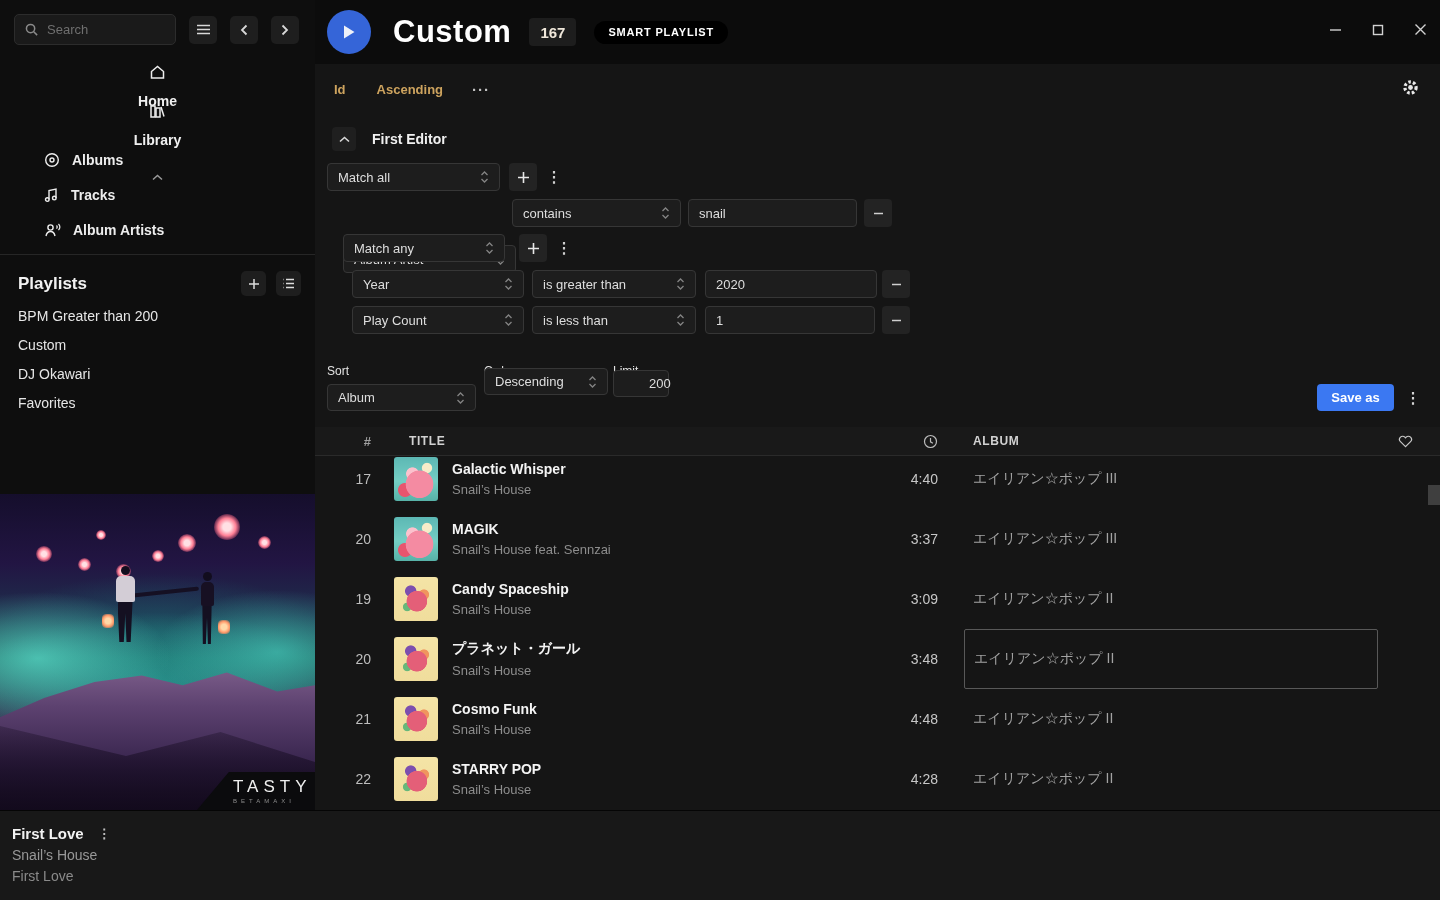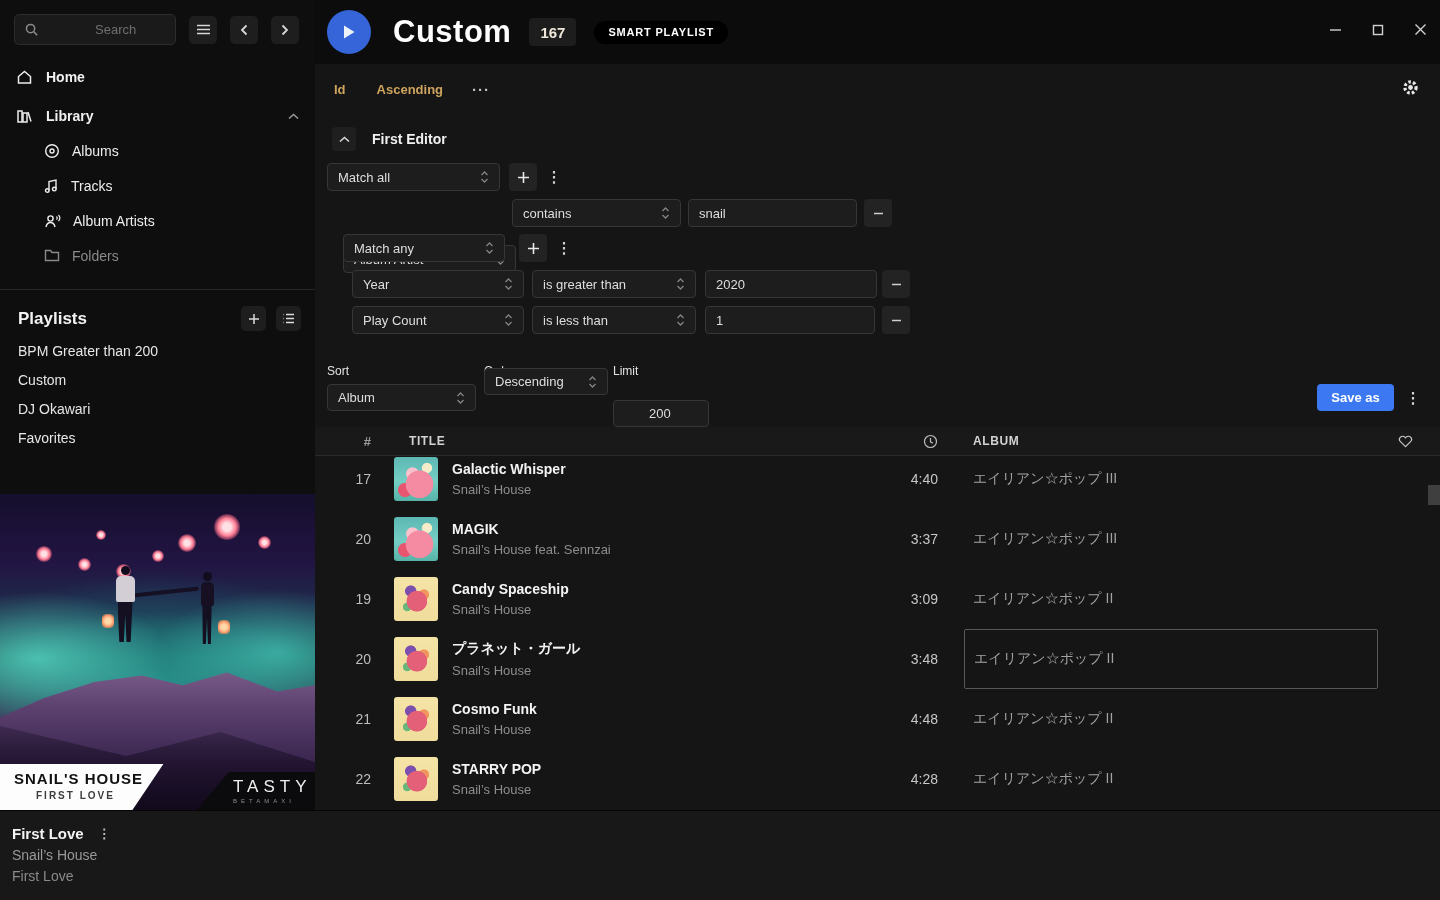--- a/index.html
+++ b/index.html
@@ -4,27 +4,27 @@
 <style>
   * { margin:0; padding:0; box-sizing:border-box; }
   html,body { background:#000; }
   body { font-family:"Liberation Sans", sans-serif; }
   .app { position:relative; width:1440px; height:900px; overflow:hidden; background:#141414; }
 
   
   .sidebar { position:absolute; left:0; top:0; width:315px; height:810px; background:#0e0e0e; overflow:hidden; z-index:3; }
   .sb-top { display:flex; align-items:center; gap:13px; padding:14px 14px 0 14px; }
   .search-box { display:flex; align-items:center; gap:8px; width:162px; height:31px; background:#1a1a1a; border:1px solid #2c2c2c; border-radius:5px; padding:0 9px; color:#6f6f6f; }
-  .search-box input { background:transparent; border:none; outline:none; color:#cfcfcf; font-size:13px; width:110px; font-family:inherit;margin-left:48px; }
+  .search-box input { background:transparent; border:none; outline:none; color:#cfcfcf; font-size:13px; width:110px; font-family:inherit; }
   .search-box input::placeholder { color:#6f6f6f; }
   .sq-btn { width:28px; height:28px; background:#1e1e1e; border-radius:5px; display:flex; align-items:center; justify-content:center; color:#d8d8d8; font-size:14px; flex:none; }
-  .nav-item { display:flex; align-items:center; gap:13px; padding:0 16px; height:26px; margin-top:13px; color:#f0f0f0; font-size:14px; font-weight:700; }
+  .nav-item { display:flex; align-items:center; gap:13px; padding:0 16px; height:26px; margin-top:13px; color:#f0f0f0; font-size:14px; font-weight:700;flex-direction:column; }
   .nav-item .grow { flex:1; }
   .nav-item .chev { color:#9a9a9a; font-size:11px; }
-  .sub-item { display:flex; align-items:flex-start; gap:12px; padding-left:44px; height:25px; margin-top:10px; color:#ededed; font-size:14px; font-weight:400; }
+  .sub-item { display:flex; align-items:flex-end; gap:12px; padding-left:44px; height:25px; margin-top:10px; color:#ededed; font-size:14px; font-weight:700; }
   .sub-item.dim { color:#8a8a8a; }
   .sb-divider { height:1px; background:#262626; margin:16px 0 0 0; }
   .pl-header { display:flex; align-items:center; padding:0 14px 0 18px; margin-top:16px; }
   .pl-title { color:#f2f2f2; font-size:17px; font-weight:800; flex:1; }
   .pl-btn { width:25px; height:25px; background:#1e1e1e; border-radius:5px; display:flex; align-items:center; justify-content:center; color:#dcdcdc; margin-left:10px; }
   .pl-item { padding-left:18px; margin-top:12px; color:#e6e6e6; font-size:14px; height:17px; }
 
   
   .cover { position:absolute; left:0; bottom:0; width:315px; height:316px; overflow:hidden;
     background:
@@ -221,28 +221,20 @@
     <div class="sub-item">
       <span>
         <svg width="17" height="16" viewBox="0 0 17 16" fill="none" stroke="#ededed" stroke-width="1.4">
             <circle cx="6.5" cy="5.5" r="2.6"></circle>
             <path d="M2 14c.6-3 2.4-4.5 4.5-4.5S10.4 11 11 14"></path>
             <path d="M12.5 3.5c.8.9.8 2.3 0 3.2M14.5 2c1.6 1.8 1.6 4.4 0 6.2" stroke-width="1.2"></path>
           </svg>
       </span>
       <span>Album Artists</span>
     </div>
-    <div class="sub-item dim">
-      <span>
-        <svg width="16" height="14" viewBox="0 0 16 14" fill="none" stroke="#8a8a8a" stroke-width="1.4">
-            <path d="M1.5 12.5v-10h5l1.5 2h6.5v8z"></path>
-          </svg>
-      </span>
-      <span>Folders</span>
-    </div>
 
     <div class="sb-divider"></div>
 
     <div class="pl-header">
       <span class="pl-title">Playlists</span>
       <span class="pl-btn">
         <svg width="12" height="12" viewBox="0 0 12 12" stroke="#dcdcdc" stroke-width="1.5">
             <path d="M6 1v10M1 6h10"></path>
           </svg>
       </span>
@@ -278,24 +270,20 @@
           <div class="head"></div>
           <div class="torso"></div>
           <div class="legs"></div>
         </div>
       <div class="hand-lantern" style="left:102px; top:120px;"></div>
       <div class="hand-lantern" style="left:218px; top:126px;"></div>
       <div class="banner-black">
         <div class="bb-label">TASTY</div>
         <div class="bb-sub">BETAMAXI</div>
       </div>
-      <div class="banner-white">
-        <div class="bw-artist">SNAIL'S HOUSE</div>
-        <div class="bw-title">FIRST LOVE</div>
-      </div>
     </div>
   </div>
 
   <div class="main">
 
     <div class="hdr">
       <div class="hdr-play" style="background:#3565d8;">
         <svg width="14" height="16" viewBox="0 0 14 16">
             <path d="M2 1.5 12.5 8 2 14.5Z" fill="#eef1f8"></path>
           </svg>
@@ -438,21 +426,21 @@
       <svg class="spin" width="9" height="14" viewBox="0 0 9 14" fill="none" stroke="#9d9d9d" stroke-width="1.3">
           <path d="M1.5 5 4.5 2 7.5 5M1.5 9 4.5 12 7.5 9"></path>
         </svg>
     </div>
     <div class="sel" style="left:169px; top:368px; width:124px; height:27px;">
       <span class="lbl">Descending</span>
       <svg class="spin" width="9" height="14" viewBox="0 0 9 14" fill="none" stroke="#9d9d9d" stroke-width="1.3">
           <path d="M1.5 5 4.5 2 7.5 5M1.5 9 4.5 12 7.5 9"></path>
         </svg>
     </div>
-    <div class="txt" style="left:298px; top:400px; width:96px; height:27px;padding-left:35px;">
+    <div class="txt" style="left:298px; top:370px; width:56px; height:27px;padding-left:35px;">
       <span>200</span>
     </div>
     <button class="saveas">Save as</button>
     <div class="saveas-dots">⋮</div>
 
     <div class="thead">
       <div class="h-num">#</div>
       <div class="h-title">TITLE</div>
       <div class="h-dur">
         <svg width="15" height="15" viewBox="0 0 15 15" fill="none" stroke="#bdbdbd" stroke-width="1.2">

